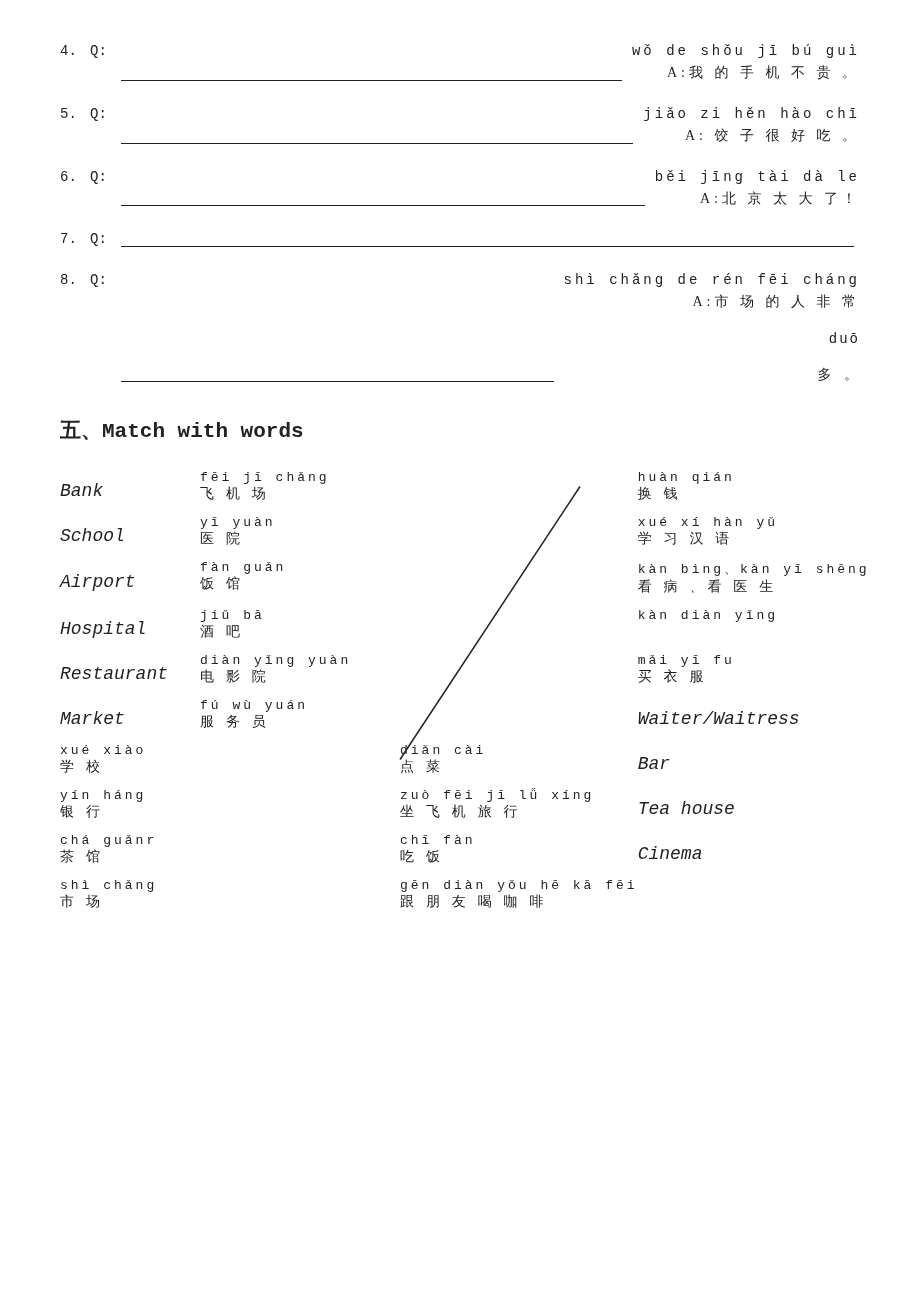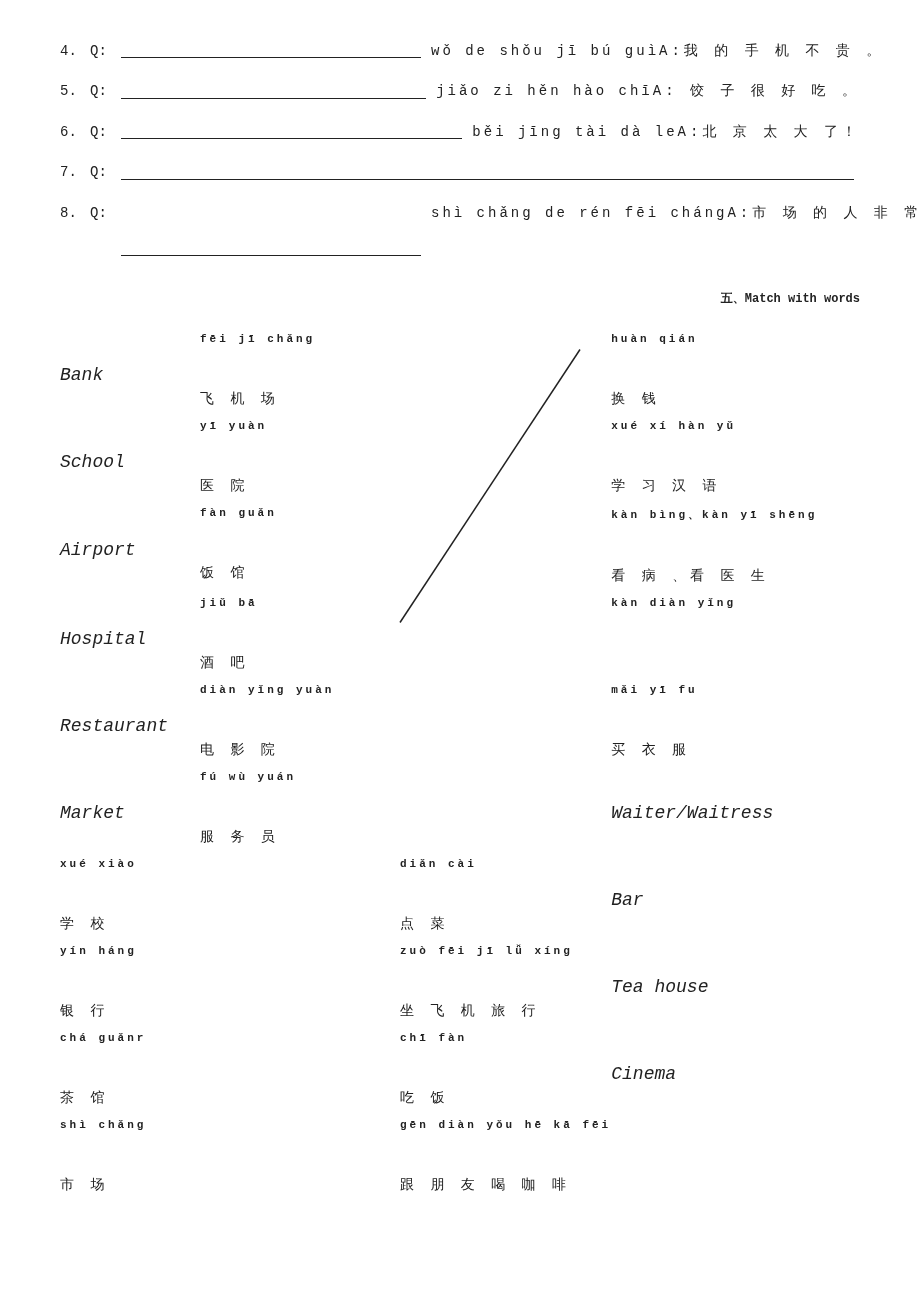--- a/index.html
+++ b/index.html
@@ -35,57 +35,55 @@
     .qa-line {
       flex: 1;
       border-bottom: 1px solid #222;
       margin: 0 6px;
       min-width: 300px;
       align-self: flex-end;
       margin-bottom: 4px;
     }
     .qa-answer-block {
       display: flex;
-      align-items: flex-start;
+      flex-direction: column;
+      align-items: flex-end;
       margin-left: 4px;
     }
     .pinyin-line {
       letter-spacing: 3px;
       font-family: 'Courier New', monospace;
       white-space: nowrap;
     }
     .chinese-line {
       letter-spacing: 4px;
-      font-family: Liberation Mono, monospace;
+      font-family: Liberation Serif, serif;
       white-space: nowrap;
     }
     .section-title {
       font-weight: bold;
       margin-bottom: 20px;
-      font-size: 12px;
-      font-family: 'Courier New', monospace;
-      text-align: right;
+      font-size: 21px;
+      font-family: 'Courier New', monospace;
     }
     .match-section {
       margin-top: 10px;
       position: relative;
     }
     .match-pinyin {
       letter-spacing: 3px;
       font-family: 'Courier New', monospace;
-      font-size: 11px;
+      font-size: 13px;
       white-space: nowrap;
-      font-weight: bold;
     }
     .match-chinese {
       letter-spacing: 4px;
-      font-family: Liberation Mono, monospace;
+      font-family: Liberation Sans, sans-serif;
       font-size: 14px;
       white-space: nowrap;
-      margin-top: 45px;
     }
     .match-area {
       display: grid;
       grid-template-columns: 140px 200px 1fr 280px;
       row-gap: 0px;
       position: relative;
     }
     .match-left-label {
       font-family: 'Courier New', monospace;
       font-size: 18px;

